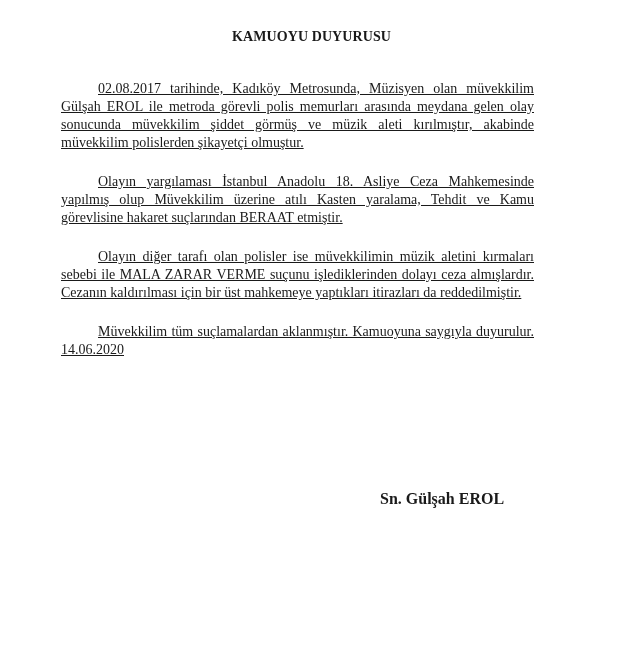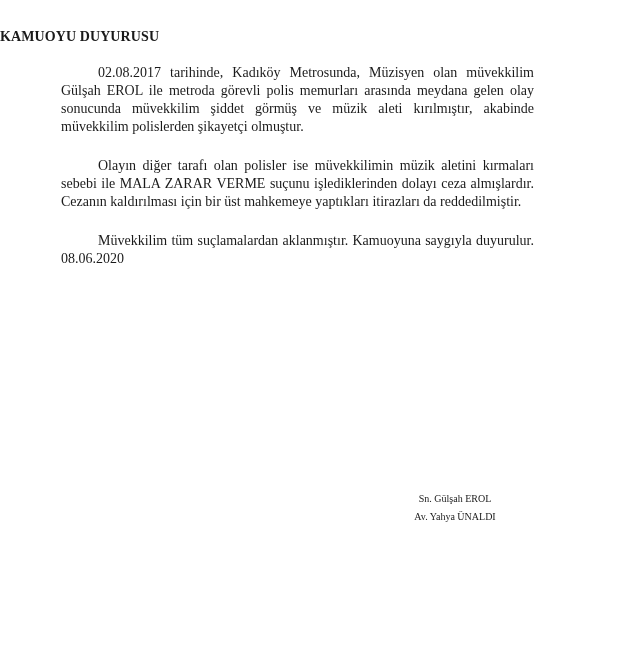--- a/index.html
+++ b/index.html
@@ -21,60 +21,61 @@
       top: 0;
       width: 623px;
       height: 660px;
       background: #ffffff;
     }
     .title {
       position: absolute;
       top: 29px;
       left: 0;
       width: 623px;
-      text-align: left;
+      text-align: center;
       font-weight: bold;
       font-size: 14px;
       letter-spacing: 0.1px;
       margin: 0;
     }
     .body {
       position: absolute;
       left: 61px;
       width: 473px;
       top: 64px;
     }
     .para {
-      margin: 0 0 21px 0;
+      margin: 16px 0 21px 0;
       font-size: 14px;
       line-height: 18px;
       text-align: justify;
       text-indent: 37px;
+      text-decoration: underline;
     }
     .signature {
       position: absolute;
       top: 490px;
       left: 380px;
       width: 150px;
-      text-align: center;
-      font-weight: normal;
-      font-size: 10px;
+      text-align: left;
+      font-weight: bold;
+      font-size: 16px;
       line-height: 18px;
     }
     .signature div { margin: 0; }
   </style>
 </head>
 <body>
 
 <div class="page">
   <h1 class="title">KAMUOYU DUYURUSU</h1>
 
   <div class="body">
     <p class="para">02.08.2017 tarihinde, Kadıköy Metrosunda, Müzisyen olan müvekkilim Gülşah EROL ile metroda görevli polis memurları arasında meydana gelen olay sonucunda müvekkilim şiddet görmüş ve müzik aleti kırılmıştır, akabinde müvekkilim polislerden şikayetçi olmuştur.</p>
+    <p class="para">Olayın yargılaması İstanbul Anadolu 18. Asliye Ceza Mahkemesinde yapılmış olup Müvekkilim üzerine atılı Kasten yaralama, Tehdit ve Kamu görevlisine hakaret suçlarından BERAAT etmiştir.</p>
     <p class="para">Olayın diğer tarafı olan polisler ise müvekkilimin müzik aletini kırmaları sebebi ile MALA ZARAR VERME suçunu işlediklerinden dolayı ceza almışlardır. Cezanın kaldırılması için bir üst mahkemeye yaptıkları itirazları da reddedilmiştir.</p>
-    <p class="para">Müvekkilim tüm suçlamalardan aklanmıştır. Kamuoyuna saygıyla duyurulur. 08.06.2020</p>
+    <p class="para">Müvekkilim tüm suçlamalardan aklanmıştır. Kamuoyuna saygıyla duyurulur. 14.06.2020</p>
   </div>
 
   <div class="signature">
     <div>Sn. Gülşah EROL</div>
-    <div>Av. Yahya ÜNALDI</div>
   </div>
 </div>
 
 </body></html>

